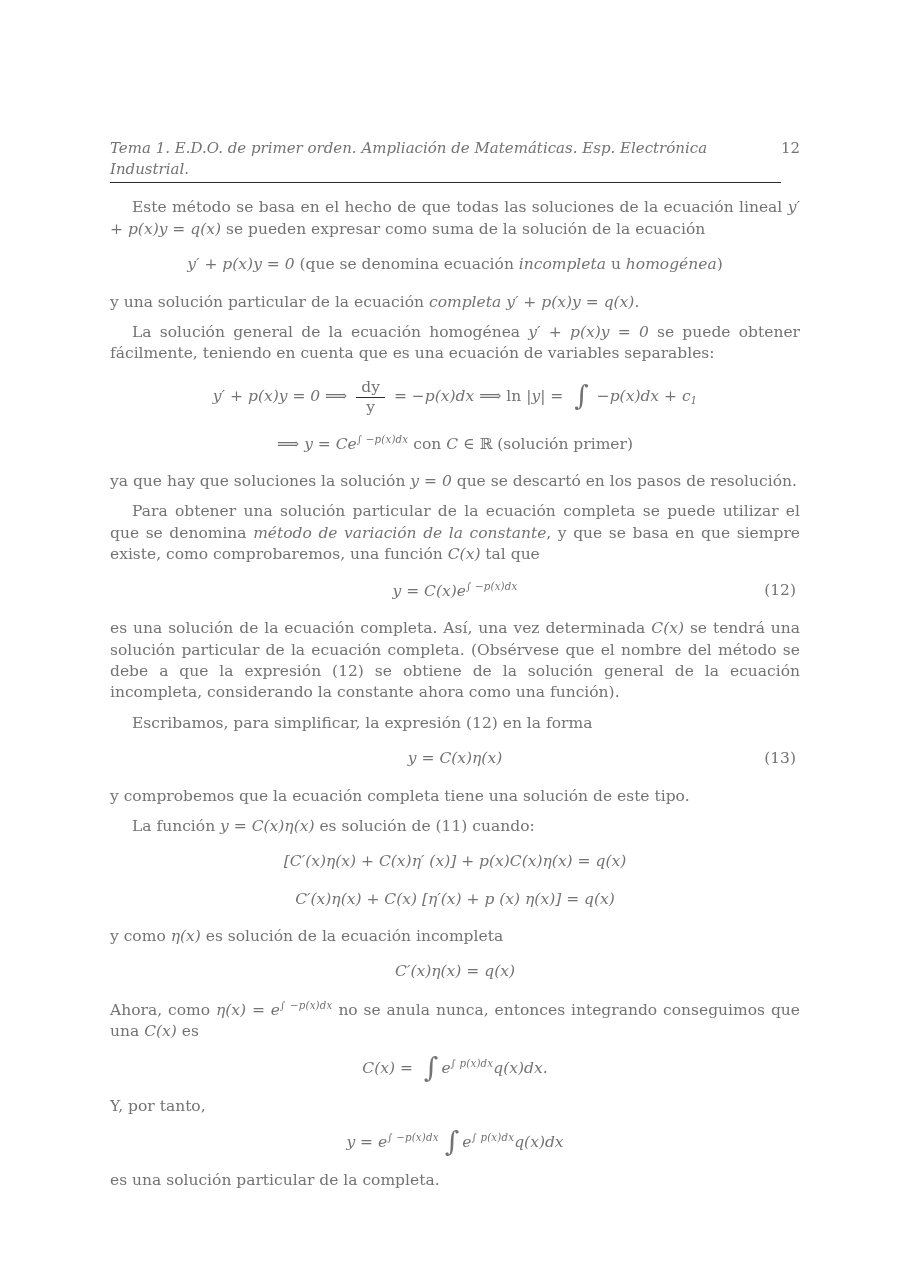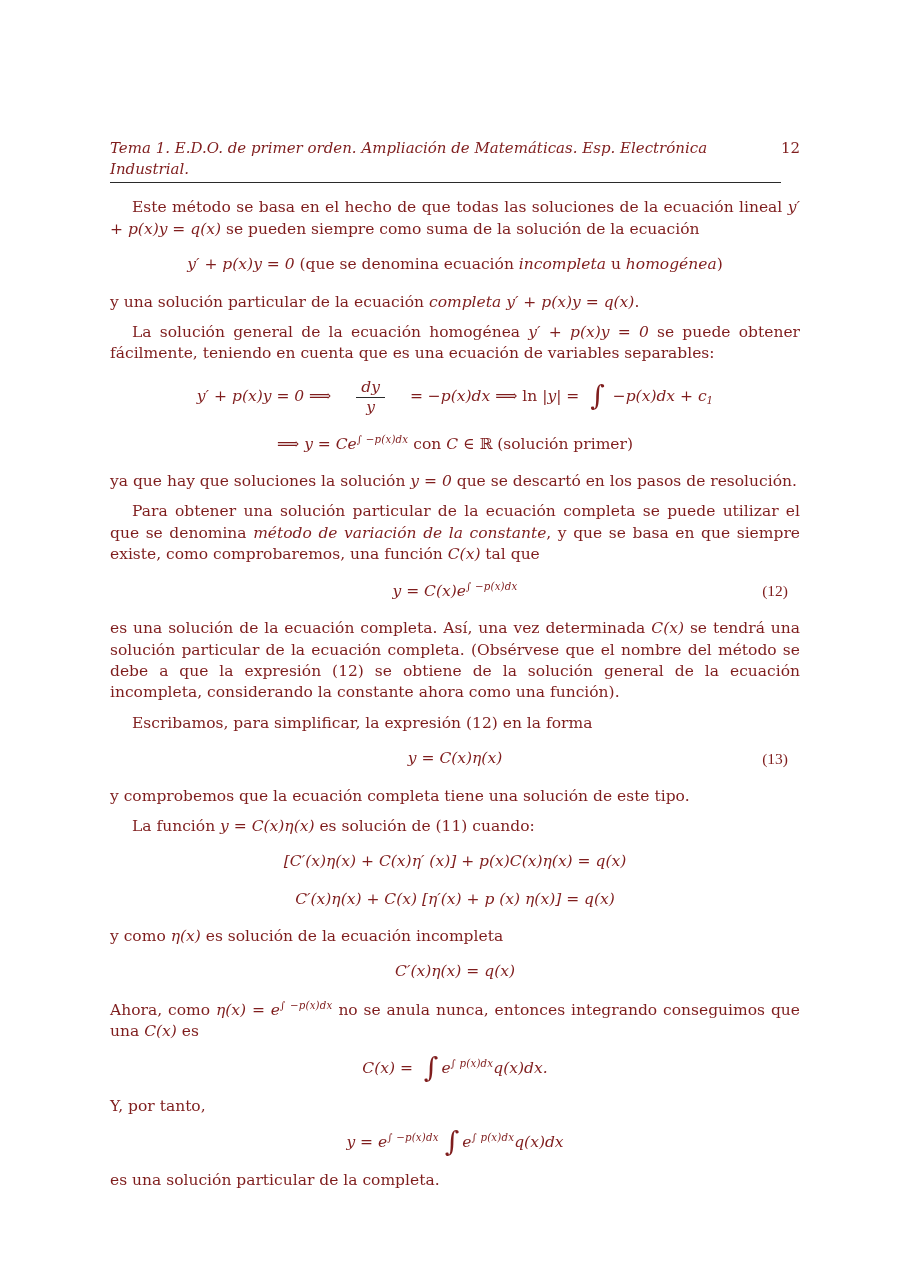--- a/index.html
+++ b/index.html
@@ -4,21 +4,21 @@
 <style>
   html, body { margin: 0; padding: 0; background: #ffffff; }
   .page {
     position: relative;
     width: 905px;
     height: 1280px;
     background: #ffffff;
     box-sizing: border-box;
     padding: 138px 105px 0 110px;
     font-family: "DejaVu Serif", "DejaVu Sans", "Liberation Serif", serif;
-    color: #7f1d1d;
+    color: #737373;
     font-size: 15.5px;
     line-height: 1.38;
     overflow: hidden;
   }
   .running-header {
     display: flex;
     justify-content: space-between;
     align-items: baseline;
     font-size: 15px;
   }
@@ -40,25 +40,24 @@
     margin: 0 0 9px 0;
   }
   .para.indent { text-indent: 22px; }
   .display {
     position: relative;
     text-align: center;
     margin: 14px 0 16px 0;
   }
   .eqno {
     position: absolute;
-    right: 12px;
+    right: 4px;
     top: 50%;
     transform: translateY(-50%);
     font-style: normal;
-    font-family: Liberation Serif, serif;
   }
   .rm { font-style: normal; }
   .mi { font-style: italic; }
   .sup {
     font-style: italic;
     font-size: 66%;
     vertical-align: 0.62em;
     letter-spacing: 0.2px;
   }
   .sub {
@@ -70,39 +69,38 @@
     font-style: normal;
     font-size: 180%;
     line-height: 0;
     vertical-align: -0.14em;
     padding: 0 3px 0 6px;
   }
   .frac {
     display: inline-block;
     vertical-align: middle;
     text-align: center;
-    font-style: italic;
     line-height: 1.12;
-    margin: 0 20px;
+    margin: 0 4px;
   }
   .frac .num { display: block; border-bottom: 1.2px solid #2a2a2a; padding: 0 5px 1px 5px; }
   .frac .den { display: block; padding-top: 1px; }
 </style>
 </head>
 <body>
 
 <div class="page">
   <div class="running-header">
     <span class="header-title">Tema 1. E.D.O. de primer orden. Ampliación de Matemáticas. Esp. Electrónica Industrial.</span>
     <span class="page-number">12</span>
   </div>
 
 
   <div class="doc-body">
-      <div class="para indent"><span class="rm">Este método se basa en el hecho de que todas las soluciones de la ecuación lineal </span><span class="mi">y′ + p(x)y = q(x)</span><span class="rm"> se pueden siempre como suma de la solución de la ecuación</span></div>
+      <div class="para indent"><span class="rm">Este método se basa en el hecho de que todas las soluciones de la ecuación lineal </span><span class="mi">y′ + p(x)y = q(x)</span><span class="rm"> se pueden expresar como suma de la solución de la ecuación</span></div>
       <div class="display"><span><span class="mi">y′ + p(x)y = 0 </span><span class="rm">(que se denomina ecuación </span><span class="mi">incompleta</span><span class="rm"> u </span><span class="mi">homogénea</span><span class="rm">)</span></span></div>
       <div class="para"><span class="rm">y una solución particular de la ecuación </span><span class="mi">completa </span><span class="mi">y′ + p(x)y = q(x)</span><span class="rm">.</span></div>
       <div class="para indent"><span class="rm">La solución general de la ecuación homogénea </span><span class="mi">y′ + p(x)y = 0</span><span class="rm"> se puede obtener fácilmente, teniendo en cuenta que es una ecuación de variables separables:</span></div>
       <div class="display"><span><span class="mi">y′ + p(x)y = 0 ⟹ </span><span class="frac"><span class="num">dy</span><span class="den">y</span></span><span class="mi"> = −p(x)dx ⟹ </span><span class="rm">ln </span><span class="mi">|y| = </span><span class="bigint">∫</span><span class="mi"> −p(x)dx + c</span><span class="sub">1</span></span></div>
       <div class="display"><span><span class="mi">⟹ y = Ce</span><span class="sup">∫ −p(x)dx</span><span class="rm"> con </span><span class="mi">C</span><span class="rm"> ∈ ℝ      (solución primer)</span></span></div>
       <div class="para"><span class="rm">ya que hay que soluciones la solución </span><span class="mi">y = 0</span><span class="rm"> que se descartó en los pasos de resolución.</span></div>
       <div class="para indent"><span class="rm">Para obtener una solución particular de la ecuación completa se puede utilizar el que se denomina </span><span class="mi">método de variación de la constante</span><span class="rm">, y que se basa en que siempre existe, como comprobaremos, una función </span><span class="mi">C(x)</span><span class="rm"> tal que</span></div>
       <div class="display"><span><span class="mi">y = C(x)e</span><span class="sup">∫ −p(x)dx</span></span><span class="eqno">(12)</span></div>
       <div class="para"><span class="rm">es una solución de la ecuación completa. Así, una vez determinada </span><span class="mi">C(x)</span><span class="rm"> se tendrá una solución particular de la ecuación completa. (Obsérvese que el nombre del método se debe a que la expresión (12) se obtiene de la solución general de la ecuación incompleta, considerando la constante ahora como una función).</span></div>
       <div class="para indent"><span class="rm">Escribamos, para simplificar, la expresión (12) en la forma</span></div>

